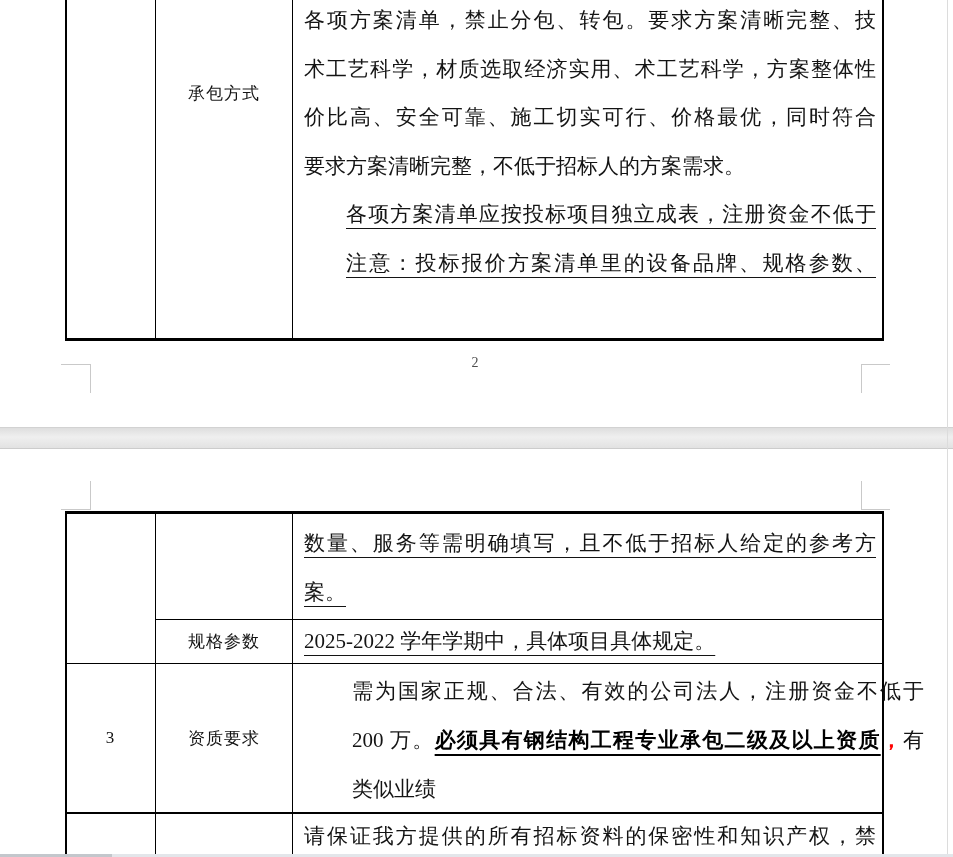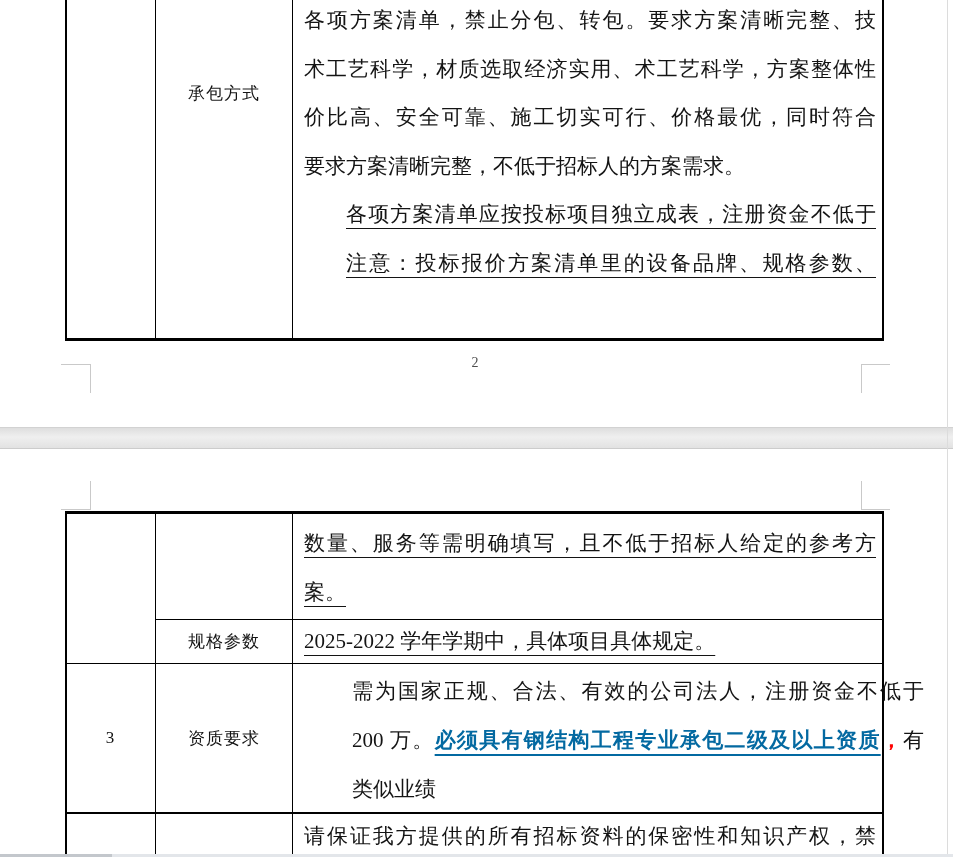--- a/index.html
+++ b/index.html
@@ -15,21 +15,21 @@
     text-align:left;white-space:nowrap;
   }
   .fill{text-align:justify;text-align-last:justify;white-space:normal;}
   .u{text-decoration:underline;text-underline-offset:7px;text-decoration-thickness:1px;}
   .ind{padding-left:42px;}
   .cellblock{position:absolute;overflow:visible;}
   .label-cell{
     position:absolute;display:flex;align-items:center;justify-content:center;
     font-size:17px;letter-spacing:1px;
   }
-  .red{color:#0369a1;font-weight:bold;text-decoration:underline;text-underline-offset:7px;text-decoration-thickness:1.5px;}
+  .red{color:#000000;font-weight:bold;text-decoration:underline;text-underline-offset:7px;text-decoration-thickness:1.5px;}
   .redc{color:#fe0000;font-weight:bold;}
   
   .mark{position:absolute;}
   .mark .h{position:absolute;background:#c9c9c9;height:1px;width:29px;}
   .mark .v{position:absolute;background:#c9c9c9;width:1px;height:29px;}
   #page-num{
     position:absolute;left:66px;top:355px;width:818px;text-align:center;
     font-size:14px;color:#4d4d4d;
   }
   #separator{

